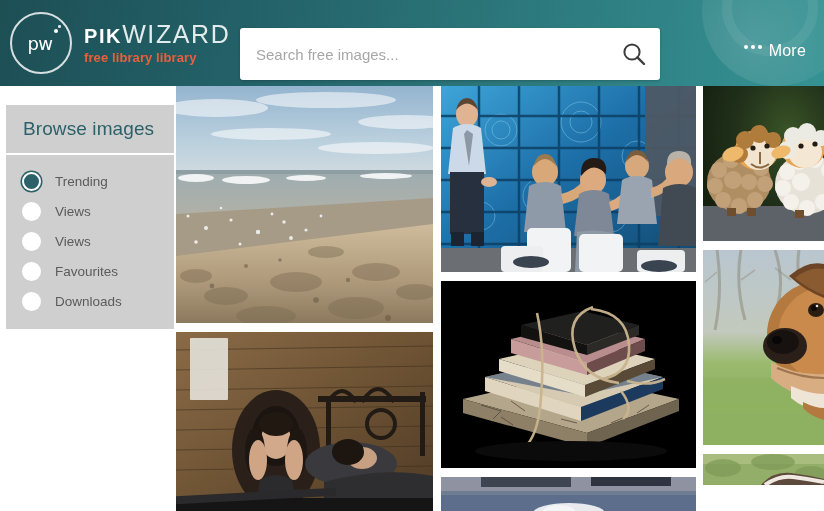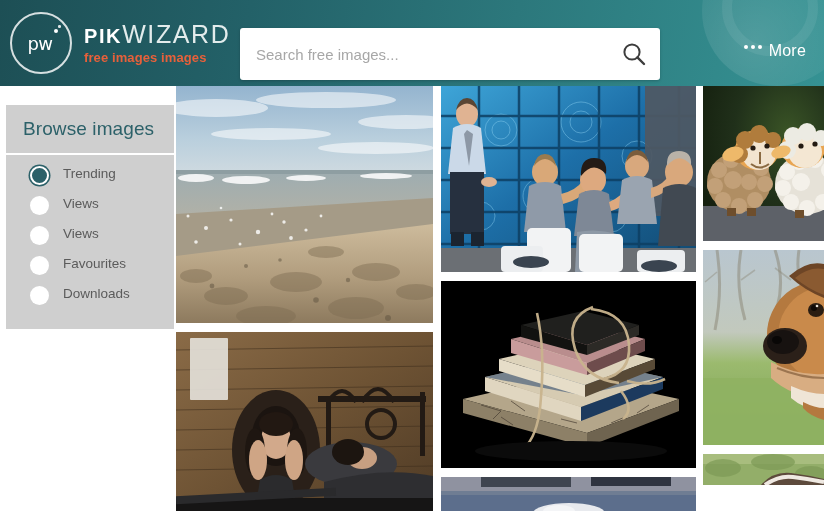--- a/index.html
+++ b/index.html
@@ -195,22 +195,23 @@
     color: #2c6169;
     font-size: 19px;
     letter-spacing: 0.1px;
   }
   #browse-list {
     background: #cfcfcf;
     padding: 11px 0 13px 0;
   }
   .browse-option {
     display: flex;
+    align-items: center;
     height: 30px;
-    padding-left: 24px;
+    padding-left: 16px;
     cursor: pointer;
   }
   .radio {
     width: 19px; height: 19px;
     border-radius: 50%;
     background: #ffffff;
     flex: none;
     position: relative;
   }
   .radio.selected {
@@ -266,21 +267,21 @@
 
   <div id="brand-logo">
     <div id="logo-mark">
       <span id="logo-mark-text">pw</span>
       <span id="logo-sparkle"></span>
     </div>
     <div id="brand-words">
       <div id="brand-title">
         <span id="brand-title-strong">PIK</span><span id="brand-title-light">WIZARD</span>
       </div>
-      <div id="brand-tagline">free images images</div>
+      <div id="brand-tagline">free library library</div>
     </div>
   </div>
 
   <div id="search-bar">
     <input id="search-input" type="text" placeholder="Search free images..." style="">
     <button id="search-button">
       <svg id="search-icon" width="26" height="26" viewBox="0 0 26 26">
         <circle cx="11" cy="11" r="7.6" fill="none" stroke="#3d3d3d" stroke-width="2"></circle>
         <line x1="16.4" y1="16.4" x2="23" y2="23" stroke="#3d3d3d" stroke-width="2.4" stroke-linecap="round"></line>
       </svg>

